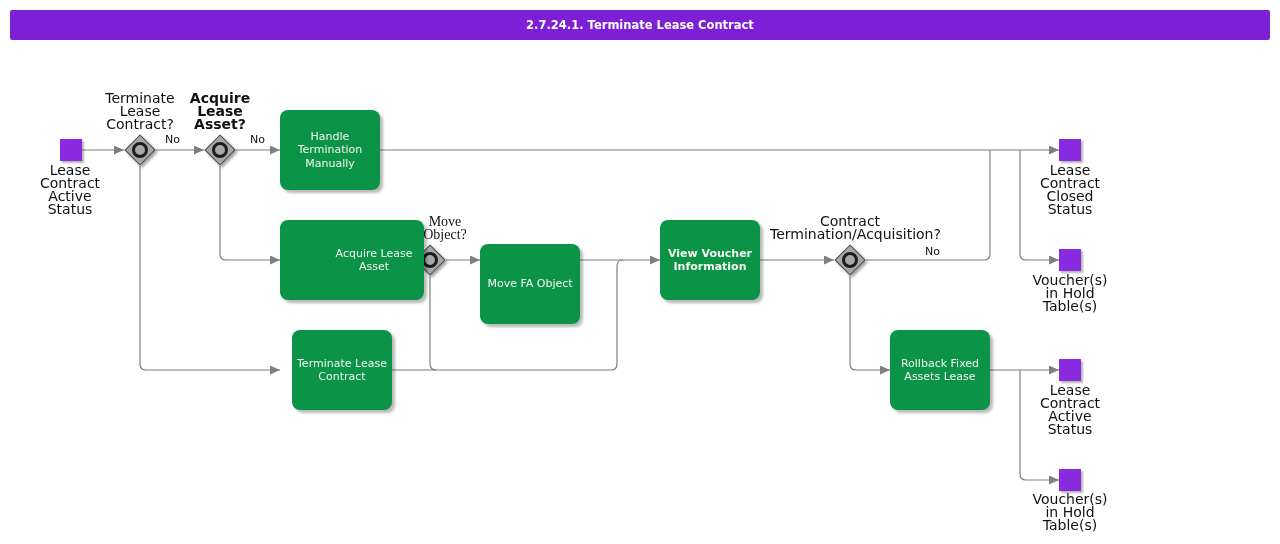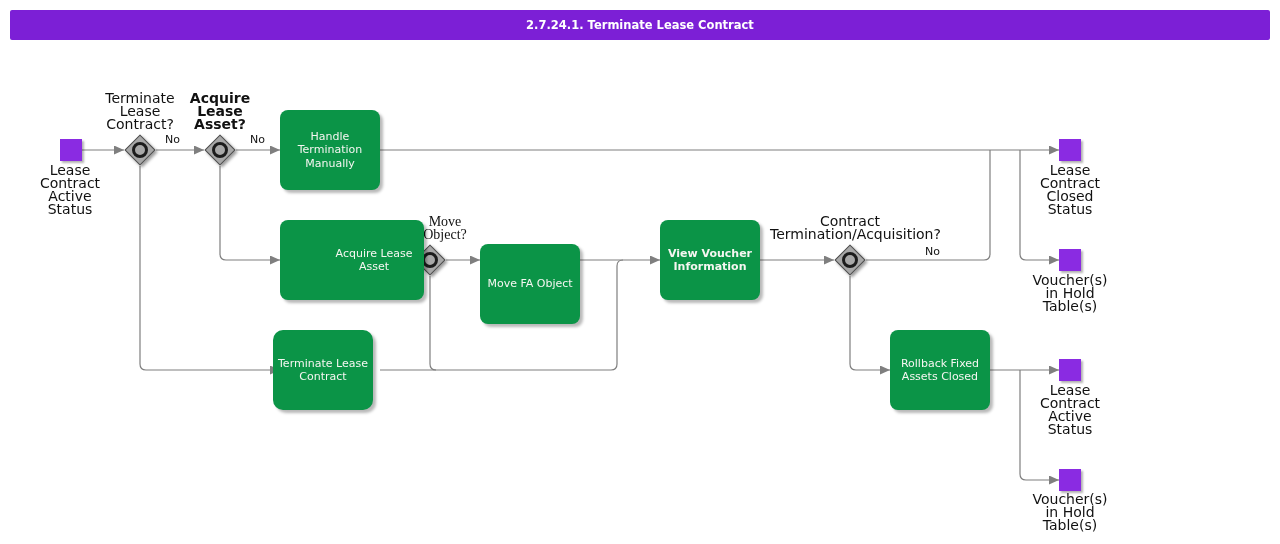--- a/index.html
+++ b/index.html
@@ -127,27 +127,27 @@
     <span>Acquire Lease
 Asset</span>
   </div>
   <div class="task" style="left:480px; top:220px;margin-top:24px;">
     <span>Move FA Object</span>
   </div>
   <div class="task" style="left:660px; top:220px;font-weight:bold;">
     <span>View Voucher
 Information</span>
   </div>
-  <div class="task" style="left:273px; top:330px;border-radius:10px;">
+  <div class="task" style="left:292px; top:330px;">
     <span>Terminate Lease
 Contract</span>
   </div>
   <div class="task" style="left:890px; top:330px;">
     <span>Rollback Fixed
-Assets Closed</span>
+Assets Lease</span>
   </div>
 
   <div class="event-square" style="left:1059px; top:139px;"></div>
   <div class="node-label" style="left:1020px; top:164px; width:100px;">Lease
 Contract
 Closed
 Status</div>
 
   <div class="event-square" style="left:1059px; top:249px;"></div>
   <div class="node-label" style="left:1020px; top:274px; width:100px;">Voucher(s)

